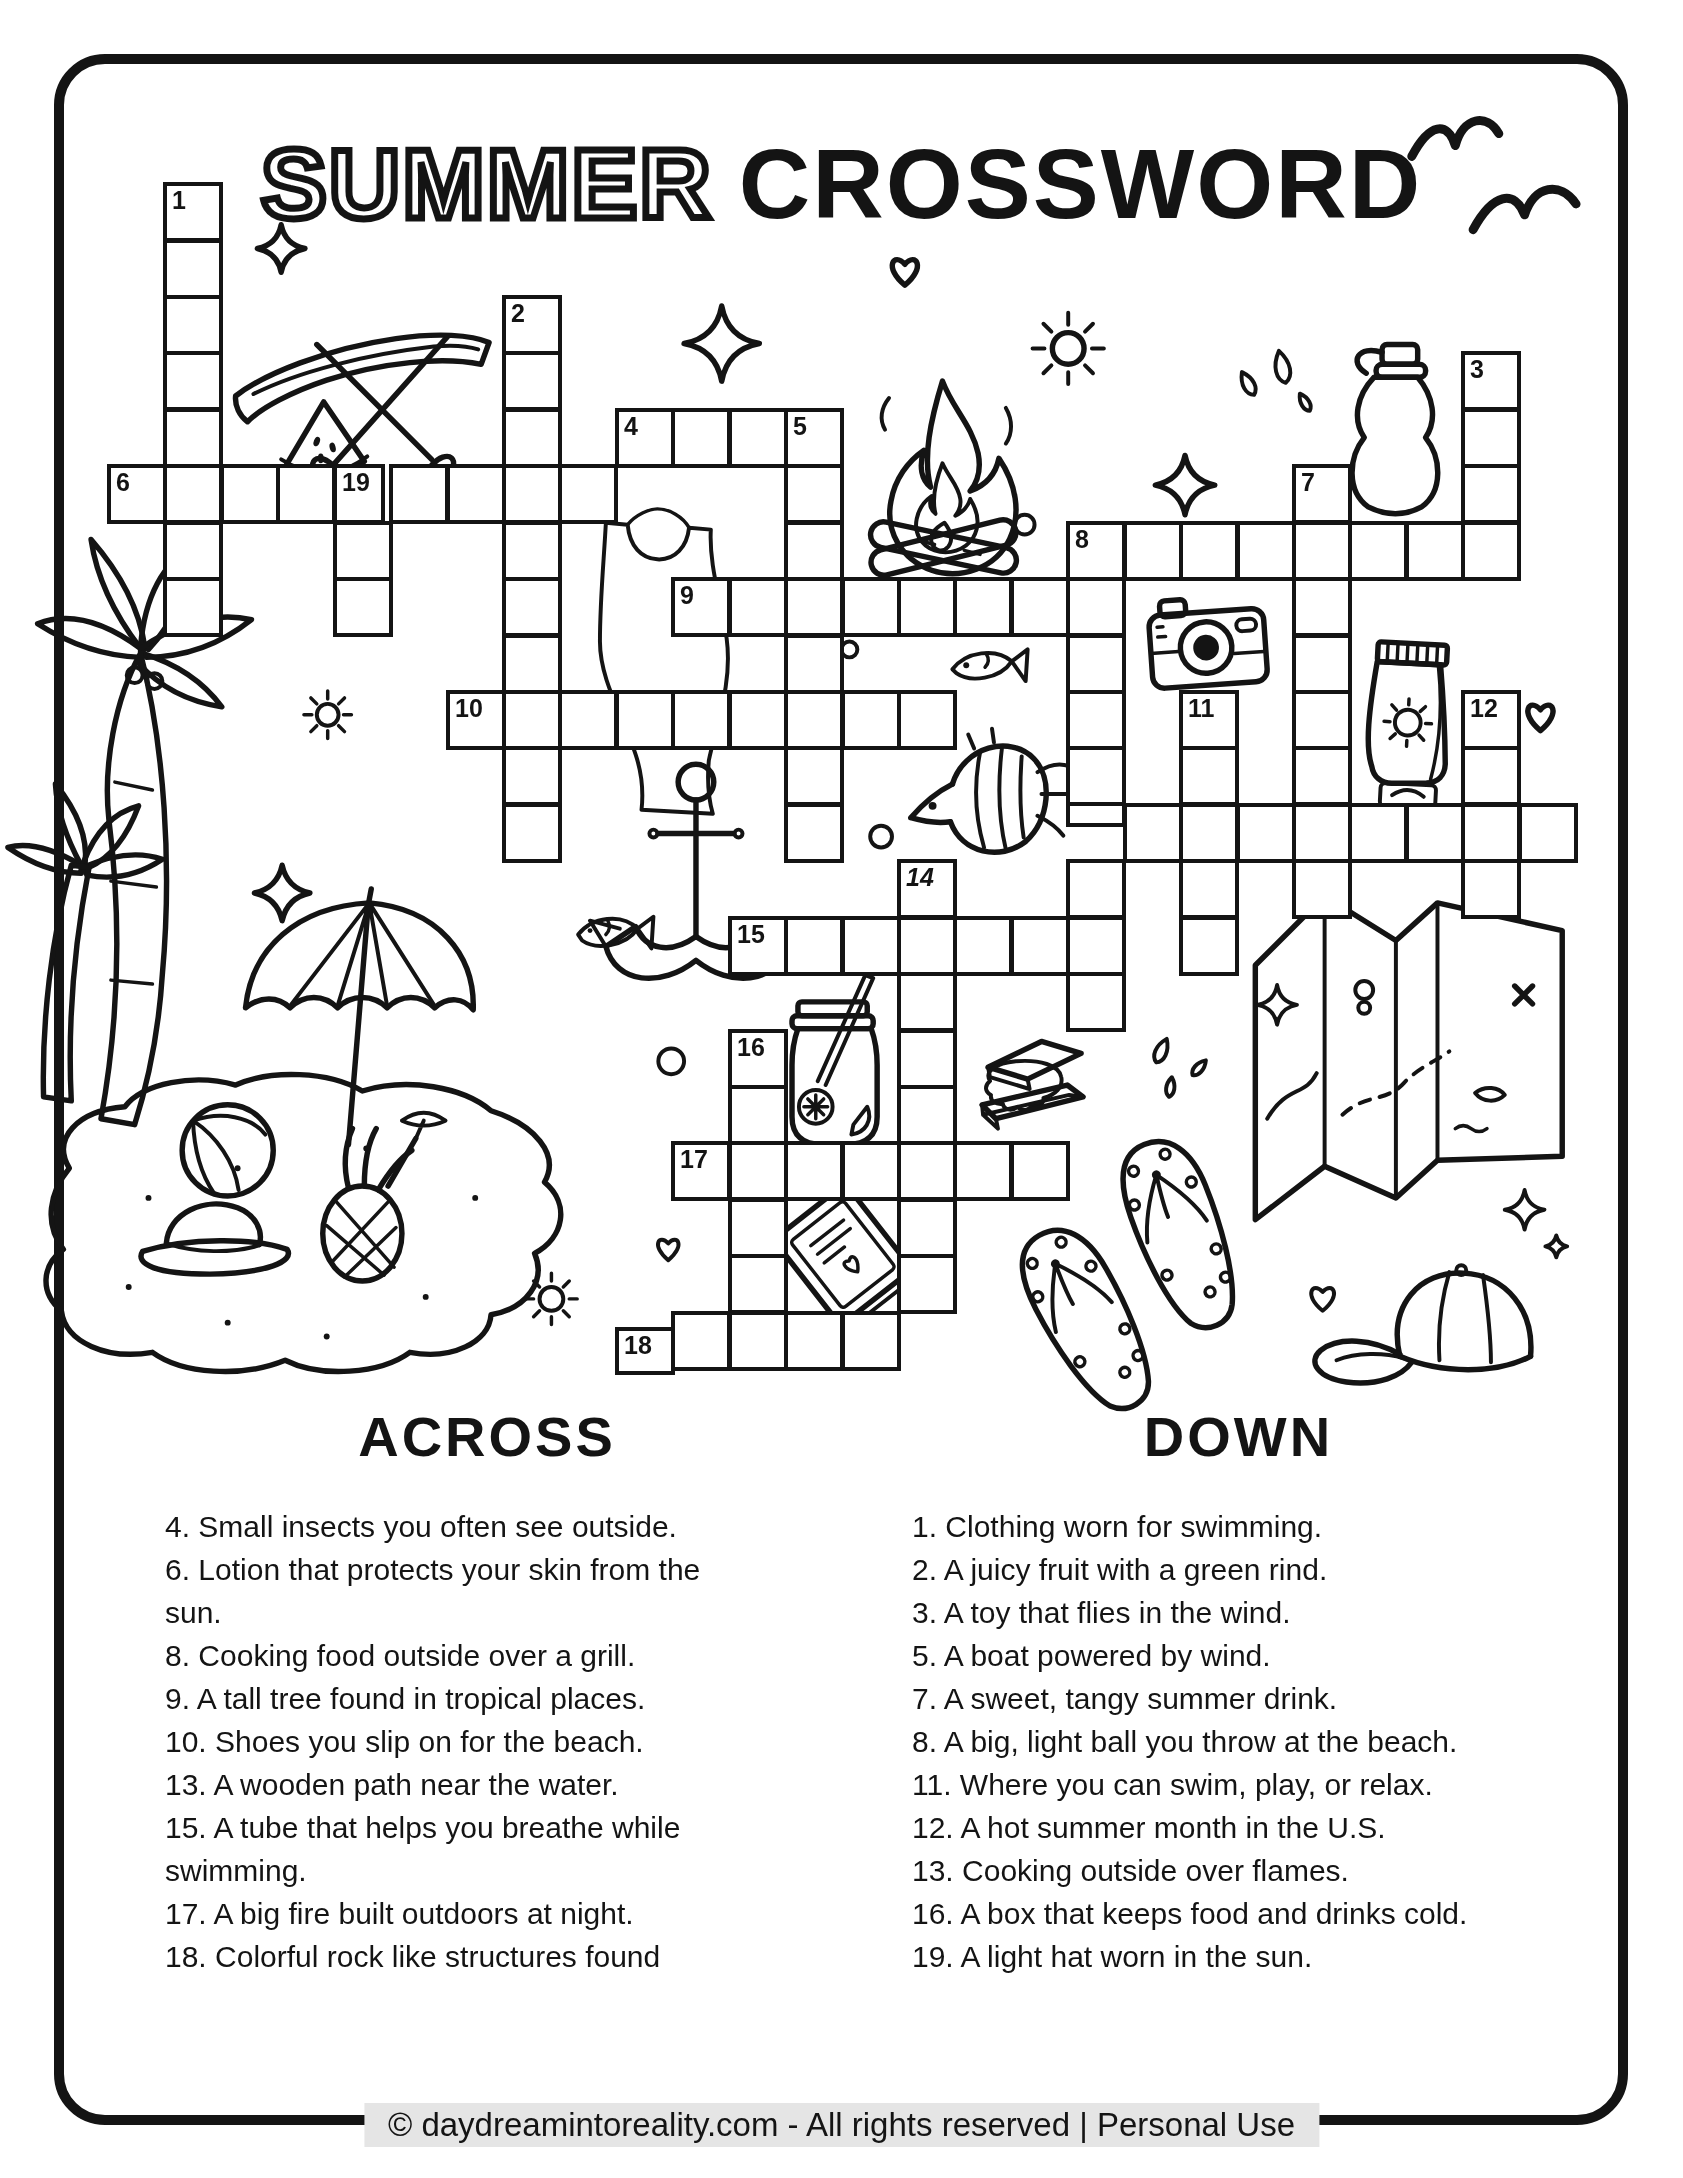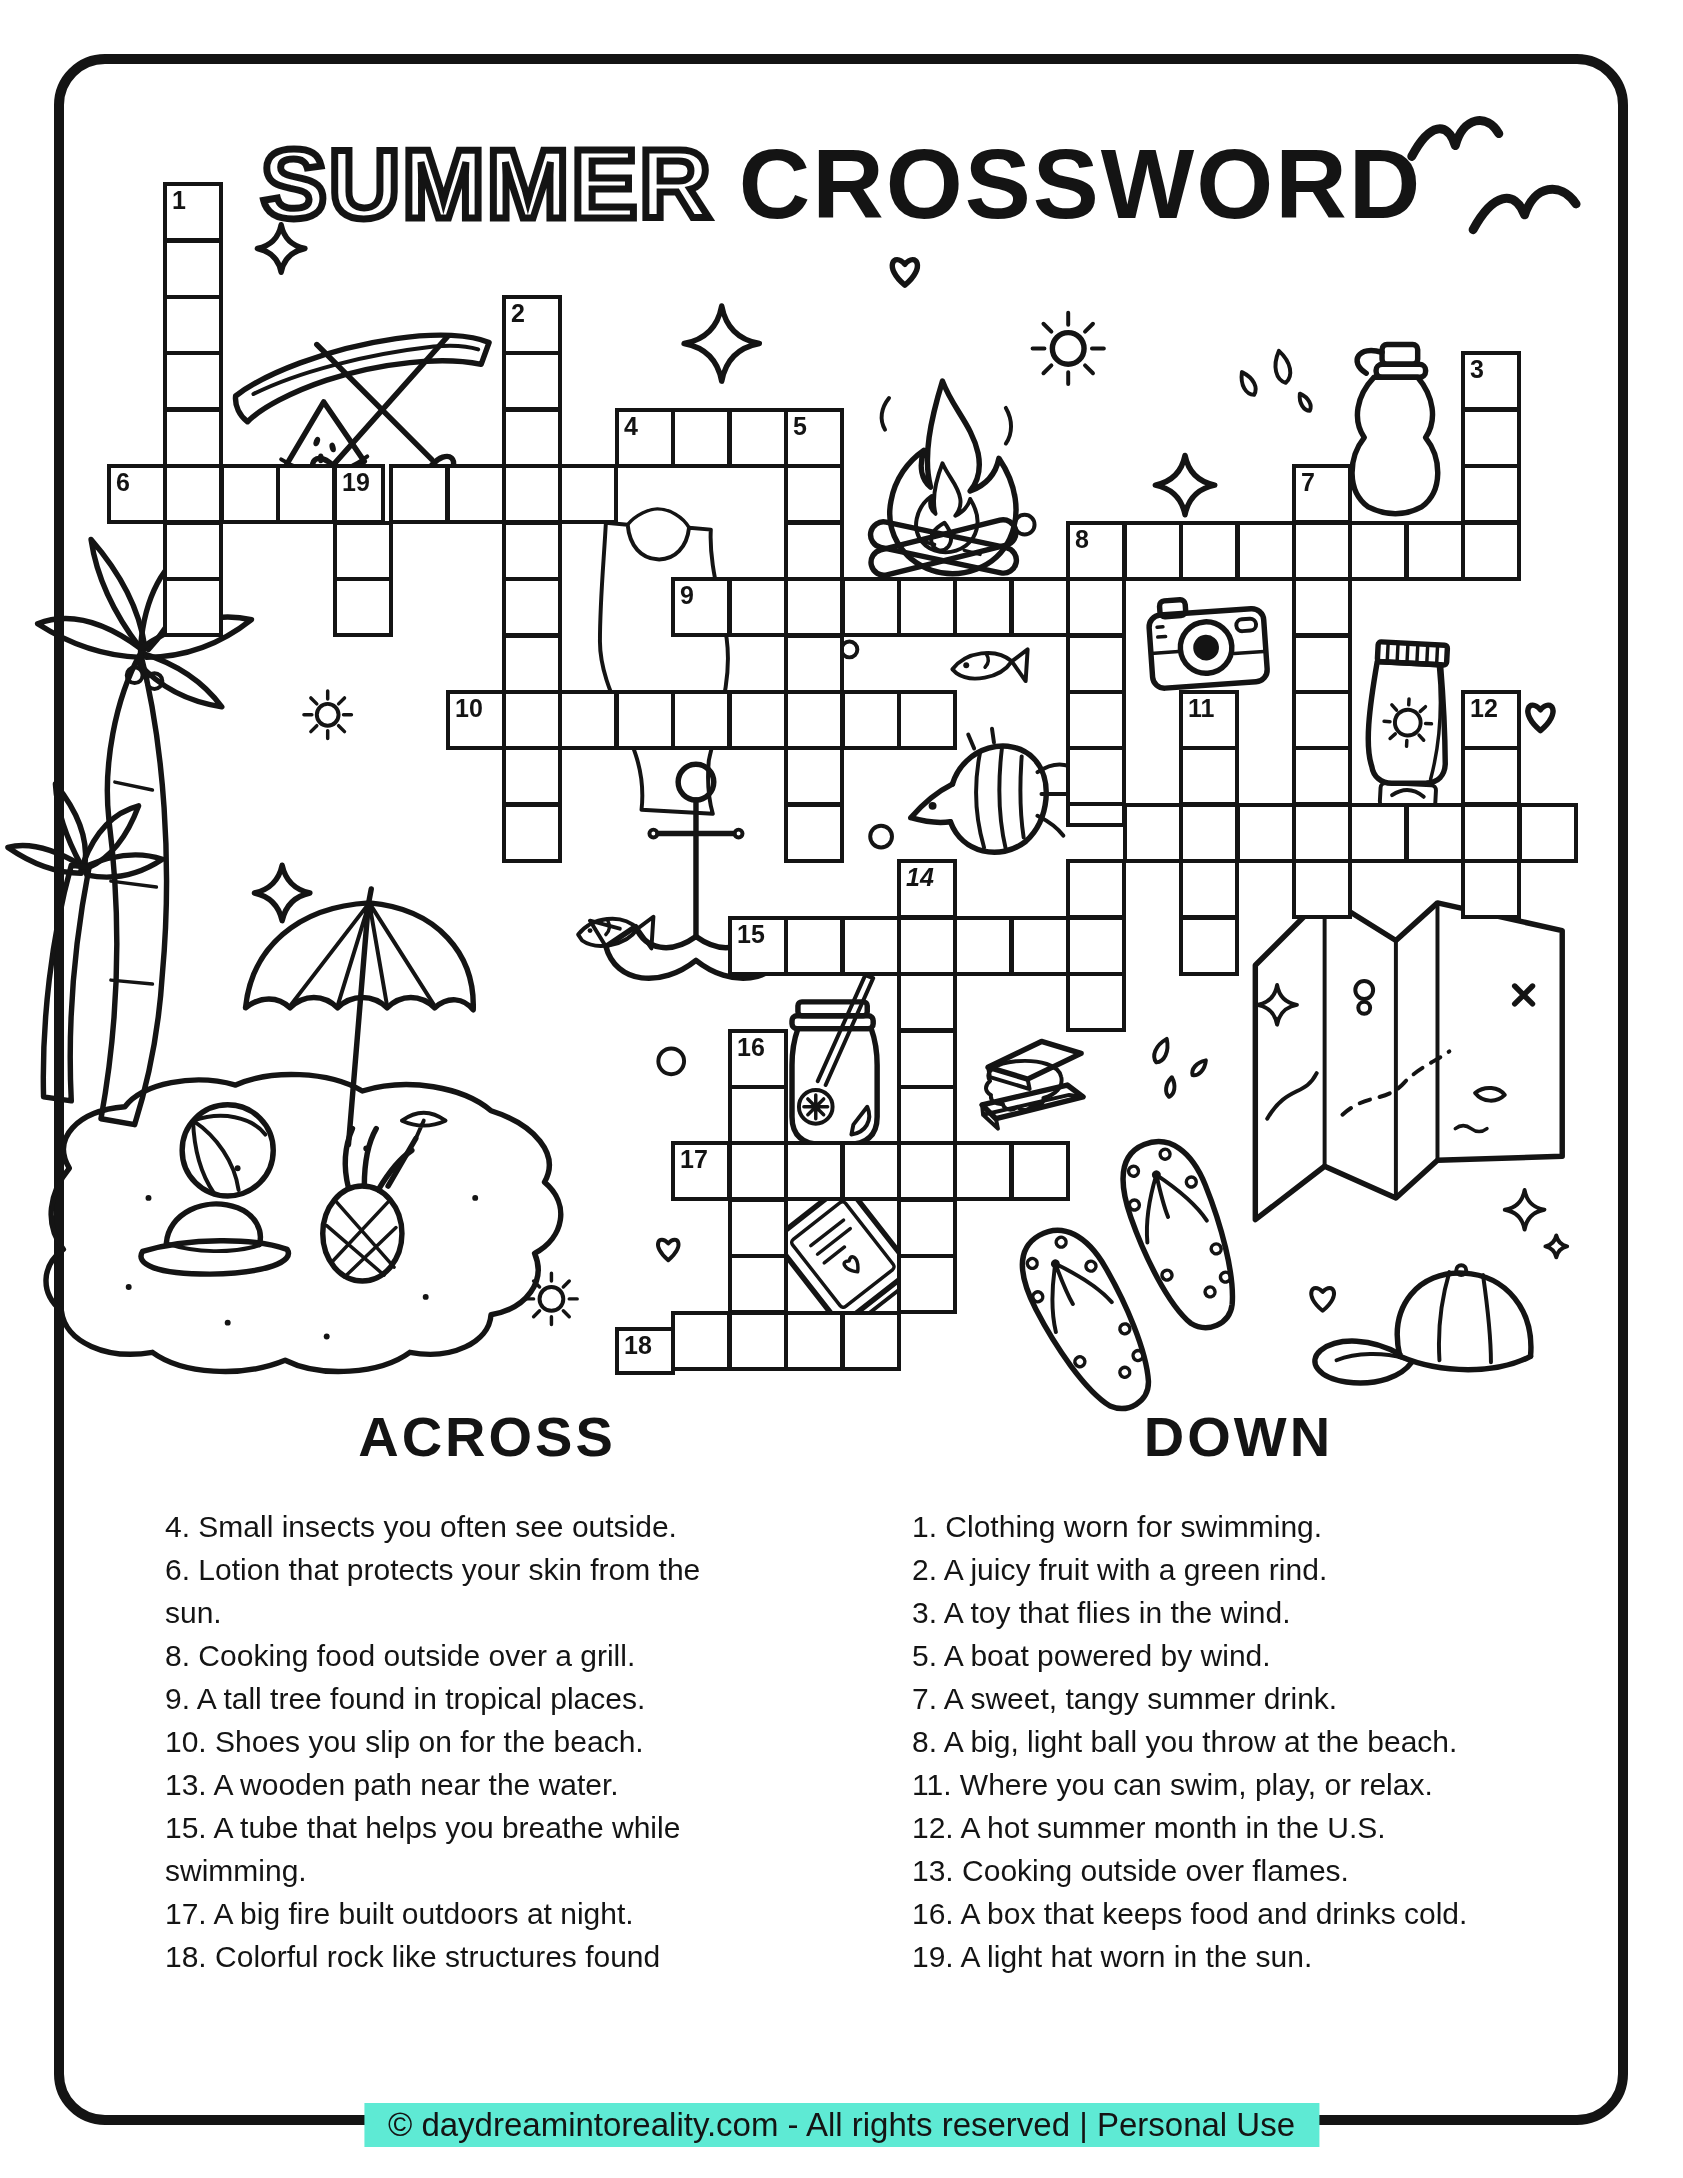--- a/index.html
+++ b/index.html
@@ -21,21 +21,21 @@
   #doodles .dash{stroke-dasharray:11 10;}
   #grid{position:absolute;left:0;top:0;z-index:2;}
   .cell{position:absolute;box-sizing:border-box;border:4px solid #141414;background:#fff;}
   .cell .num{position:absolute;top:0px;left:5px;font-size:25px;font-weight:bold;line-height:29px;}
   .clues{position:absolute;z-index:3;}
   #across-col{left:165px;top:1404px;width:644px;}
   #down-col{left:912px;top:1404px;width:653px;}
   .clues h2{margin:0 0 36px 0;text-align:center;font-size:56px;letter-spacing:3px;font-weight:bold;}
   .clue-line{font-size:30px;line-height:43px;white-space:nowrap;}
   #footer{position:absolute;top:2103px;left:50%;transform:translateX(-50%);z-index:4;
-        background:#5eead4;padding:0 24px;font-size:33px;line-height:44px;white-space:nowrap;color:#141414;}
+        background:#e5e5e5;padding:0 24px;font-size:33px;line-height:44px;white-space:nowrap;color:#141414;}
 </style>
 </head>
 <body>
 
 <div id="page">
   <div id="border-frame"></div>
 
   <div id="title">
     <span class="outline">SUMMER</span><span class="solid">CROSSWORD</span>
   </div>

